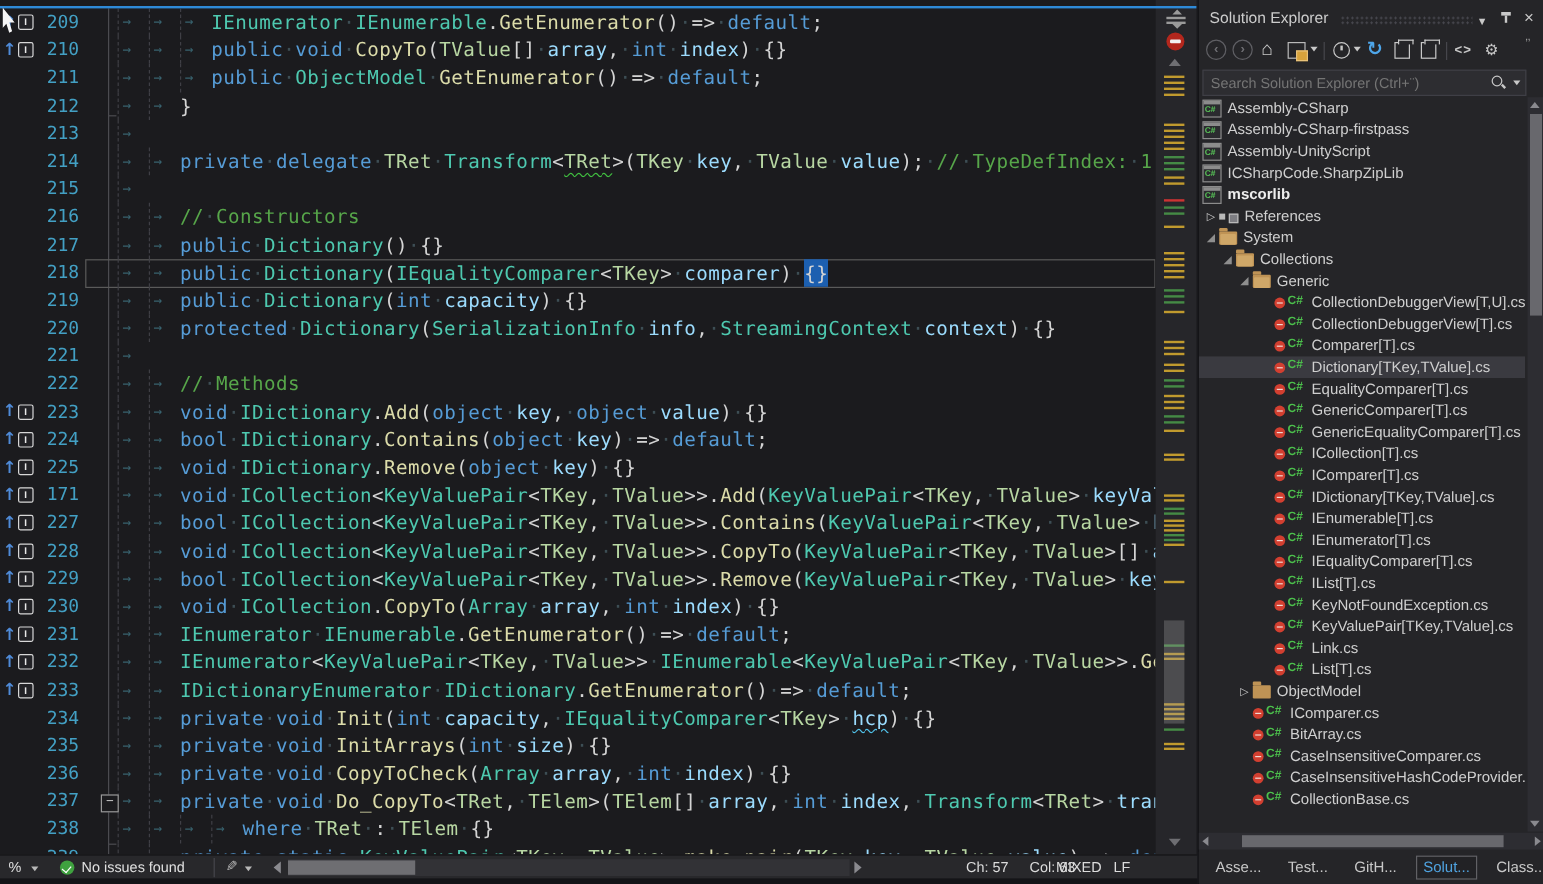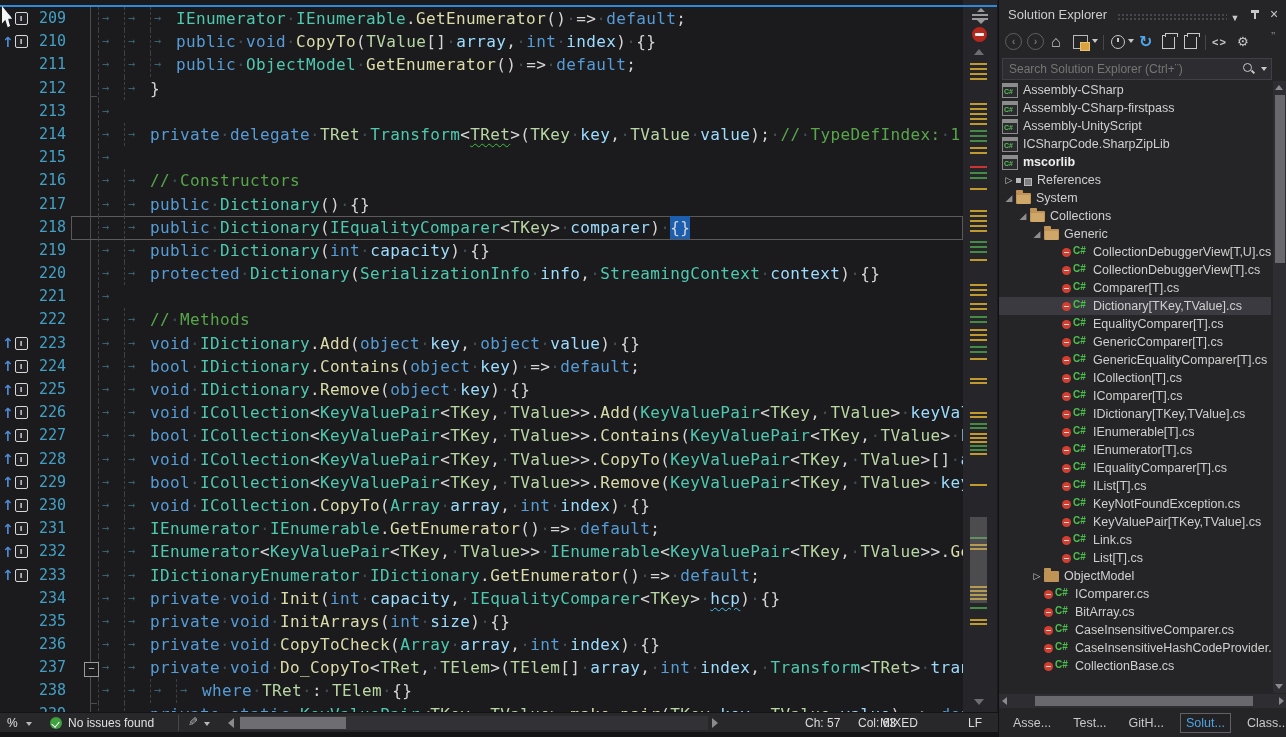--- a/index.html
+++ b/index.html
@@ -467,21 +467,21 @@
             <span class="tok o"><span class="wsd">·</span></span>
             <span class="tok p">key</span>
             <span class="tok o">)<span class="wsd">·</span>{}</span>
           </span>
         </div>
         <div class="cl">
           <span class="glyph">
             <span class="ua">↑</span>
             <span class="ibox">I</span>
           </span>
-          <span class="ln">226</span>
+          <span class="ln">171</span>
           <span class="codeln">
             <span class="tabc">
               <i>→</i>
             </span>
             <span class="tabc">
               <i>→</i>
             </span>
             <span class="tok k">void</span>
             <span class="tok o"><span class="wsd">·</span></span>
             <span class="tok t">ICollection</span>
@@ -967,21 +967,21 @@
     <span class="pcaret"></span>
     <span id="hs-l"></span>
     <span id="hs-track">
         <span id="hs-thumb"></span>
       </span>
     <span id="hs-r"></span>
     <span class="sfield" style="left:742px;margin-top:47px;">Ln: 218</span>
     <span class="sfield" style="left:805px;">Ch: 57</span>
     <span class="sfield" style="left:858px;">Col: 63</span>
     <span class="sfield" style="left:880px;">MIXED</span>
-    <span class="sfield" style="left:968px;">LF</span>
+    <span class="sfield" style="left:928px;">LF</span>
   </div>
   <div id="bottomstrip"></div>
 
   <div id="panel">
     <div id="ptitle">
       <span class="txt">Solution Explorer</span>
       <span class="dots"></span>
       <span class="tbtn" style="left:228px;top:8px;font-size:9px;">▼</span>
       <span id="pin" style="left:251px;">
           <span class="head"></span>

